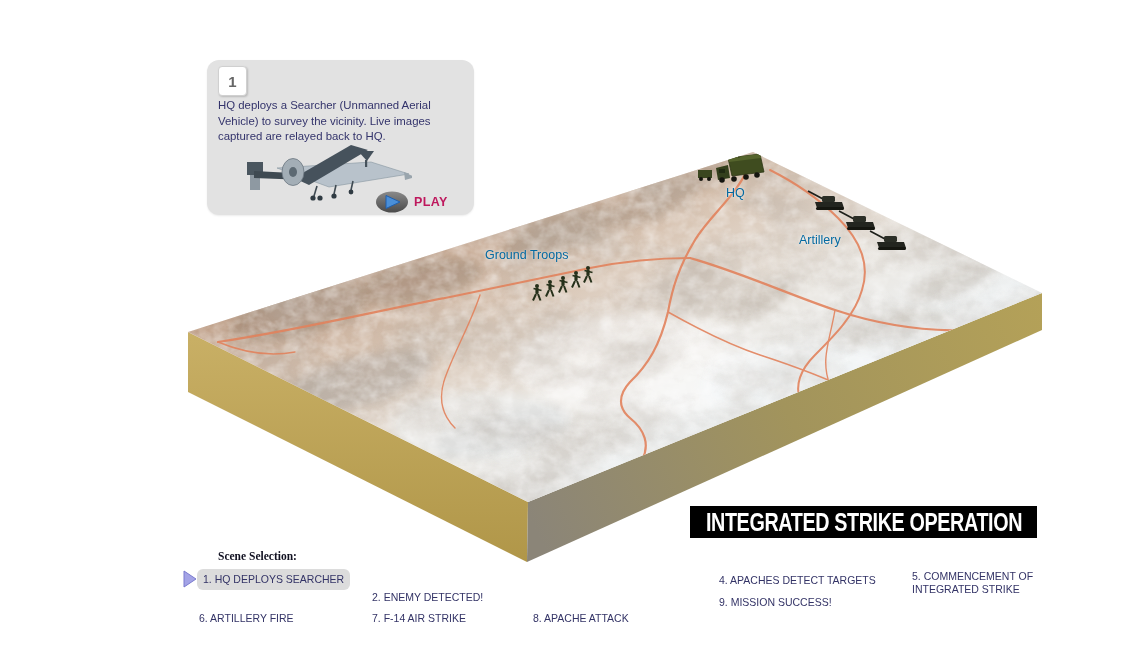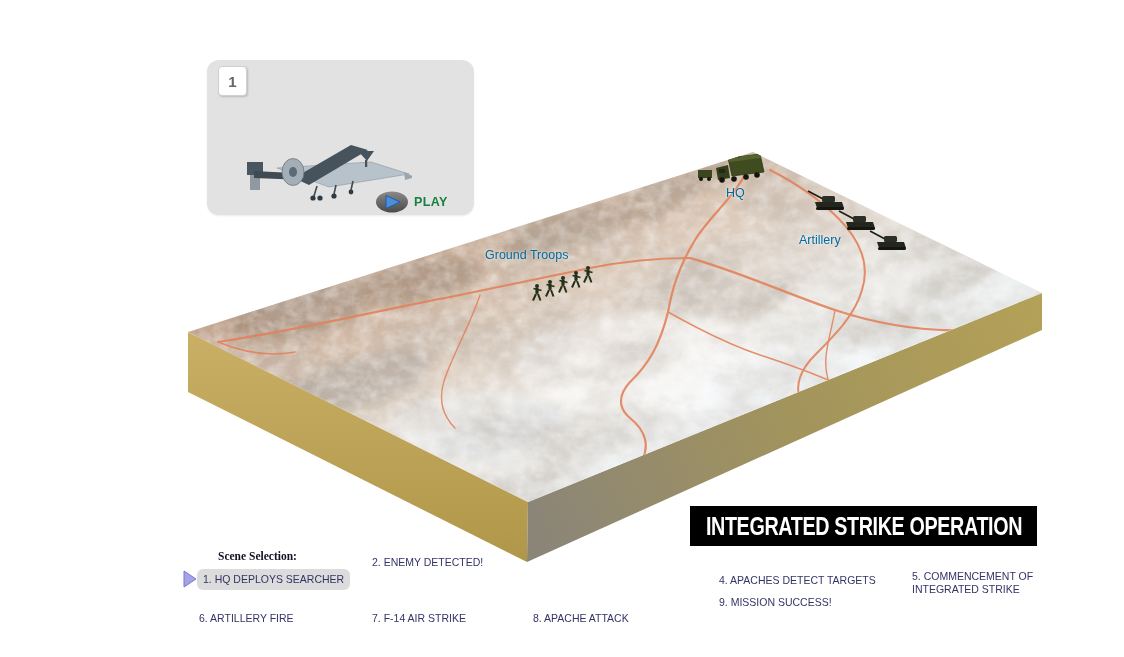--- a/index.html
+++ b/index.html
@@ -21,30 +21,30 @@
   .callout-desc{
     position:absolute;left:11px;top:38px;width:252px;
     font-size:11.4px;line-height:15.5px;color:#33336b;
   }
   .drone-svg{position:absolute;left:20px;top:73px;}
   .play-btn{
     position:absolute;left:168px;top:129px;width:92px;height:26px;cursor:pointer;
     display:flex;align-items:center;
   }
   .play-label{
-    font-size:12.5px;font-weight:bold;color:#15803d;letter-spacing:.4px;margin-left:4px;
+    font-size:12.5px;font-weight:bold;color:#be185d;letter-spacing:.4px;margin-left:4px;
   }
   
   .map-label{
     position:absolute;color:#0369a1;font-size:12.5px;
     text-shadow:0 0 3px rgba(255,255,255,.75);white-space:nowrap;
   }
   
   .title-bar{
-    position:absolute;left:690px;top:506px;width:347px;height:40px;background:#000000;
+    position:absolute;left:690px;top:506px;width:347px;height:32px;background:#000000;
     display:flex;align-items:center;justify-content:center;overflow:hidden;
   }
   .title-bar span{
     color:#ffffff;font-weight:bold;font-size:26px;white-space:nowrap;
     transform:scaleX(0.76);letter-spacing:-0.5px;
   }
   
   .scene-title{
     position:absolute;left:218px;top:550px;font-size:11.5px;font-weight:bold;color:#101020;font-family:Liberation Serif, serif;
   }
@@ -184,20 +184,21 @@
       </g>
     </g>
   </svg>
 
   <div class="map-label" style="left:485px;top:248px;">Ground Troops</div>
   <div class="map-label" style="left:726px;top:186px;">HQ</div>
   <div class="map-label" style="left:799px;top:233px;">Artillery</div>
 
   <div class="callout">
     <div class="step-badge">1</div>
+    <div class="callout-desc">HQ deploys a Searcher (Unmanned Aerial Vehicle) to survey the vicinity. Live images captured are relayed back to HQ.</div>
 
     <svg class="drone-svg" width="185" height="88" viewBox="228 133 185 88">
       <rect x="248" y="162" width="16" height="13" fill="#4a565f"></rect>
       <rect x="251" y="175" width="10" height="15" fill="#8e99a2"></rect>
       <polygon points="255,171 332,175 332,181 255,178" fill="#3f4a52"></polygon>
       <polygon points="278,168 372,162 410,174 330,187" fill="#b8c2cb" stroke="#8795a0" stroke-width="0.6"></polygon>
       <polygon points="352,145 369,150 310,185 295,178" fill="#46525c"></polygon>
       <ellipse cx="294" cy="172" rx="11" ry="13.5" fill="#a3aeb6" stroke="#6b7680" stroke-width="0.8"></ellipse>
       <ellipse cx="294" cy="172" rx="4" ry="5" fill="#5d6a73"></ellipse>
       <polygon points="359,151 375,151 368,161" fill="#46525c"></polygon>
@@ -231,21 +232,21 @@
     <span>INTEGRATED STRIKE OPERATION</span>
   </div>
 
   <div class="scene-title">Scene Selection:</div>
 
   <svg class="active-arrow" width="14" height="18" viewBox="0 0 14 18">
     <polygon points="1,1 13,9 1,17" fill="#a3a3e6" stroke="#7a7ace" stroke-width="1"></polygon>
   </svg>
 
   <div class="scene-item active" style="left:197px;top:569px;">1. HQ DEPLOYS SEARCHER</div>
-  <div class="scene-item" style="left:372px;top:556px;">2. ENEMY DETECTED!</div>
+  <div class="scene-item" style="left:372px;top:591px;">2. ENEMY DETECTED!</div>
   <div class="scene-item" style="left:719px;top:574px;">4. APACHES DETECT TARGETS</div>
   <div class="scene-item wrap" style="left:912px;top:570px;width:132px;">5. COMMENCEMENT OF INTEGRATED STRIKE</div>
   <div class="scene-item" style="left:199px;top:612px;">6. ARTILLERY FIRE</div>
   <div class="scene-item" style="left:372px;top:612px;">7. F-14 AIR STRIKE</div>
   <div class="scene-item" style="left:533px;top:612px;">8. APACHE ATTACK</div>
   <div class="scene-item" style="left:719px;top:596px;">9. MISSION SUCCESS!</div>
 
 </div>
 
 </body></html>

